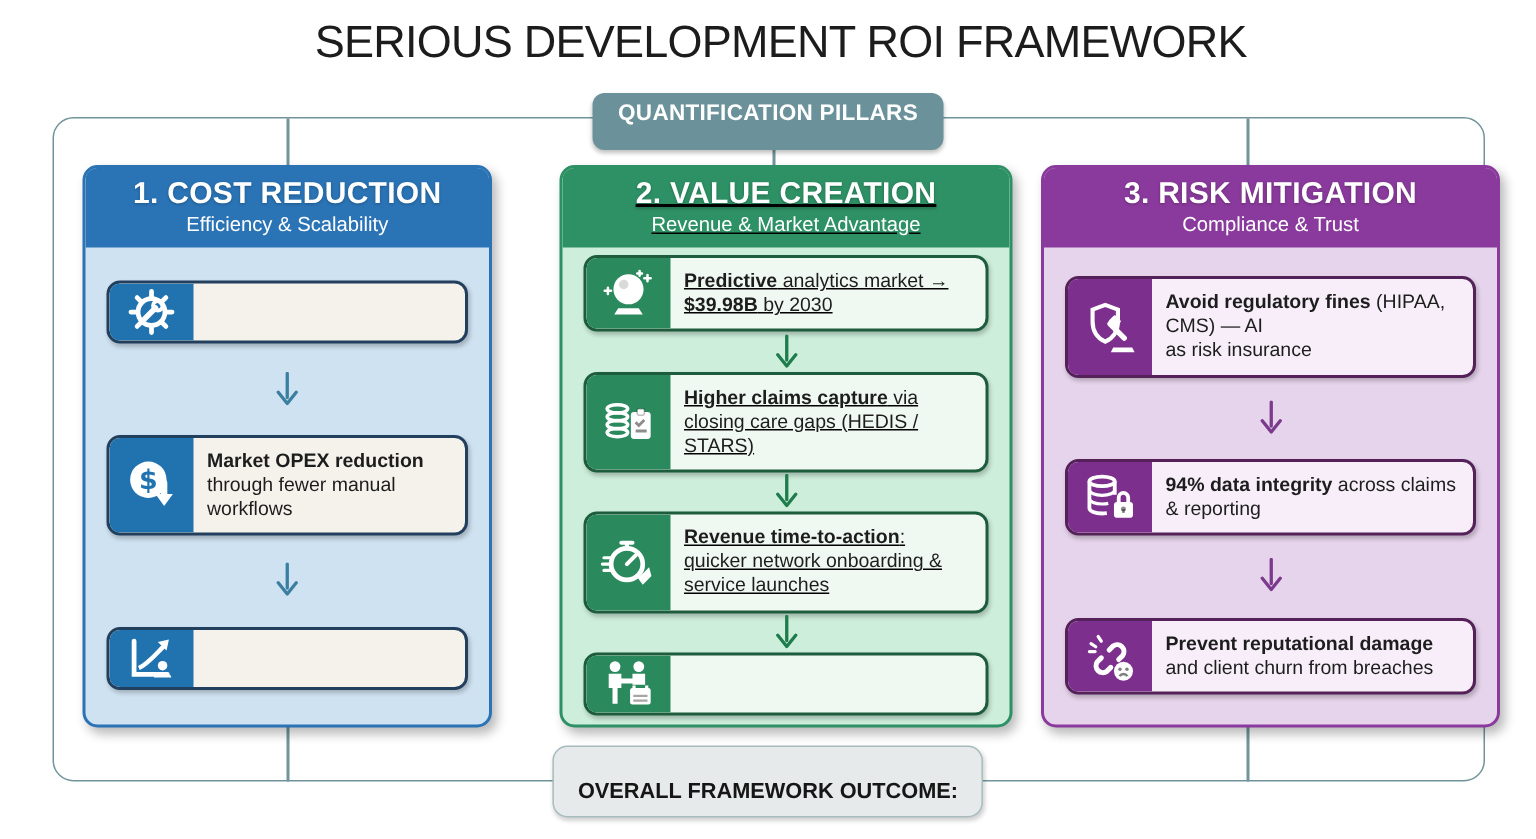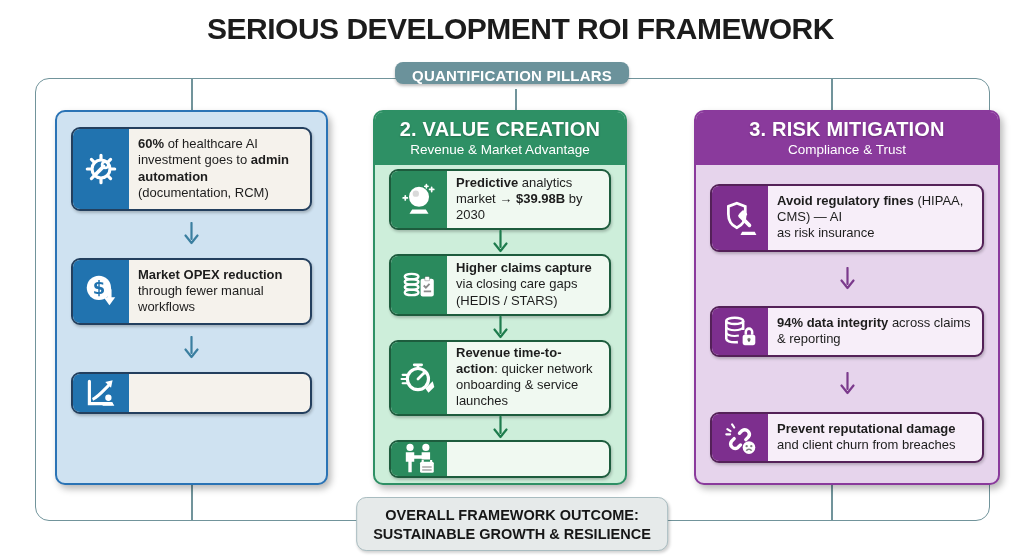--- a/index.html
+++ b/index.html
@@ -1,49 +1,49 @@
 <!DOCTYPE html>
 <html style="--title-color: #1c1c1c; --frame-color: #71949b; --badge-bg: #6b929b; --outcome-bg: #e6eaea; --outcome-border: #a8bcc0;"><head>
 <meta charset="utf-8">
 <style>
   * { box-sizing: border-box; margin: 0; padding: 0; }
   html,body { width: 1024px; height: 559px; background: #fff; font-family: "Liberation Sans", sans-serif; }
   .canvas { position: relative; width: 1024px; height: 559px; background: #fff; overflow: hidden; }
 
   .main-title {
     position: absolute; top: 12px; left: 0; right: 0; text-align: center;
-    font-size: 30px; font-weight: bold; letter-spacing: -0.5px; color: var(--title-color); padding-left: 17px;
+    font-size: 30px; font-weight: normal; letter-spacing: -0.5px; color: var(--title-color); padding-left: 17px;
   }
 
   .frame {
     position: absolute; left: 35px; top: 78px; width: 955px; height: 443px;
     border: 1.5px solid var(--frame-color); border-radius: 14px; z-index: 0;
   }
 
   .badge {
     position: absolute; top: 62px; left: 50%; transform: translateX(-50%);
     background: var(--badge-bg); color: #fff; font-weight: bold; font-size: 15px;
-    letter-spacing: 0.2px; padding: 5px 17px 0; border-radius: 8px; z-index: 5;
+    letter-spacing: 0.2px; padding: 5px 17px 16px; border-radius: 8px; z-index: 5;
     box-shadow: 0 2px 3px rgba(0,0,0,0.25); white-space: nowrap;
   }
 
   .connector { position: absolute; width: 1.5px; background: var(--frame-color); z-index: 1; }
   .conn-top-1 { left: 191px; top: 79px; height: 32px; }
   .conn-top-2 { left: 515px; top: 89px; height: 22px; }
   .conn-top-3 { left: 831px; top: 79px; height: 32px; }
   .conn-bot-1 { left: 191px; top: 483px; height: 38px; }
   .conn-bot-3 { left: 831px; top: 483px; height: 38px; }
 
   .pillar {
     position: absolute; top: 110px; height: 375px; border-radius: 10px; overflow: hidden;
     border: 2px solid var(--p-border); background: var(--p-body); z-index: 2;
     box-shadow: 3px 4px 7px rgba(0,0,0,0.28);
   }
   #pillar-0 { left: 55px;  width: 273px; }
-  #pillar-1 { left: 373px; width: 254px; }
+  #pillar-1 { left: 373px; width: 302px; text-decoration: underline; }
   #pillar-2 { left: 694px; width: 306px; }
 
   .pillar-header { background: var(--p-header); color: #fff; text-align: center; padding: 6px 4px 8px; }
   .pillar-title { font-size: 20px; font-weight: bold; letter-spacing: 0.2px; text-shadow: 0 1px 2px rgba(0,0,0,0.25); }
   .pillar-subtitle { font-size: 13.5px; margin-top: 1px; }
 
   .pillar-body {
     display: flex; flex-direction: column; align-items: center; justify-content: space-evenly;
     height: 321px; padding: 4px 14px 8px;
   }
@@ -55,21 +55,21 @@
   .icon-tile { flex: 0 0 56px; background: var(--p-tile); display: flex; align-items: center; justify-content: center; }
   .icon-tile svg { width: 38px; height: 38px; }
   .card-text { padding: 7px 9px 8px; font-size: 13px; line-height: 1.24; color: #1d1d1d; align-self: center; }
   .card-text b { font-weight: bold; }
 
   .flow-arrow { color: var(--p-arrow); line-height: 0; }
 
   .outcome {
     position: absolute; top: 497px; left: 50%; transform: translateX(-50%);
     background: var(--outcome-bg); border: 1.5px solid var(--outcome-border); border-radius: 10px;
-    padding: 8px 16px 6px; text-align: center; font-size: 14.5px; font-weight: bold;
+    padding: 21px 16px 6px; text-align: center; font-size: 14.5px; font-weight: bold;
     line-height: 1.3; color: #161616; z-index: 5; white-space: nowrap;
     box-shadow: 1px 2px 3px rgba(0,0,0,0.18);
   }
 </style>
 </head>
 <body>
 
 <div class="canvas">
 
   <div class="main-title">SERIOUS DEVELOPMENT ROI FRAMEWORK</div>
@@ -78,33 +78,36 @@
 
   <div class="connector conn-top-1"></div>
   <div class="connector conn-top-2"></div>
   <div class="connector conn-top-3"></div>
   <div class="connector conn-bot-1"></div>
   <div class="connector conn-bot-3"></div>
 
   <div class="badge">QUANTIFICATION PILLARS</div>
 
   <div class="pillar" id="pillar-0" style="--p-header: #2a73b5; --p-body: #cfe2f1; --p-border: #2a73b5; --p-tile: #2173af; --p-cardbg: #f5f2ec; --p-cardborder: #233f5e; --p-arrow: #3b7fa0;">
+    <div class="pillar-header">
+      <div class="pillar-title">1. COST REDUCTION</div>
+      <div class="pillar-subtitle">Efficiency &amp; Scalability</div>
+    </div>
     <div class="pillar-body">
         <div class="card">
           <div class="icon-tile">
             <svg viewBox="0 0 36 36">
               <g fill="none" stroke="#fff" stroke-width="3" stroke-linecap="round">
                 <circle cx="18" cy="18" r="8.5"></circle>
                 <path d="M18 5v4M18 27v4M5 18h4M27 18h4M8.9 8.9l2.8 2.8M24.3 24.3l2.8 2.8M27.1 8.9l-2.8 2.8M11.7 24.3l-2.8 2.8"></path>
               </g>
               <path d="M13.5 22.5l7-7" stroke="#fff" stroke-width="3.5" stroke-linecap="round"></path>
               <circle cx="22" cy="14" r="3" fill="none" stroke="#fff" stroke-width="2.5"></circle>
             </svg>
           </div>
-          <div class="card-text"><b>60%</b><span> of healthcare AI investment goes to </span><b>admin automation</b><span> (documentation, RCM)</span></div>
         </div>
         <div class="flow-arrow"><svg width="15" height="24" viewBox="0 0 15 24">
             <path d="M7.5 1v16M1.5 13.5 7.5 21l6-7.5" fill="none" stroke="currentColor" stroke-width="2.2" stroke-linecap="round" stroke-linejoin="round"></path>
           </svg></div>
         <div class="card">
           <div class="icon-tile">
             <svg viewBox="0 0 36 36">
               <circle cx="16" cy="15" r="11.5" fill="#fff"></circle>
               <text x="16" y="21" font-size="17" font-weight="bold" fill="#2173af" text-anchor="middle" font-family="DejaVu Sans, sans-serif">$</text>
               <path d="M26 17v8" stroke="#fff" stroke-width="4" stroke-linecap="round"></path>
@@ -254,16 +257,15 @@
               <path d="M24 31c1.2-1.8 3.8-1.8 5 0" stroke="rgba(0,0,0,0.5)" stroke-width="1.5" fill="none"></path>
             </svg>
           </div>
           <div class="card-text"><b>Prevent reputational damage</b><span> and client churn from breaches</span></div>
         </div>
       </div>
   </div>
 
   <div class="outcome">
     <div>OVERALL FRAMEWORK OUTCOME:</div>
-    <div>SUSTAINABLE GROWTH &amp; RESILIENCE</div>
   </div>
 
 </div>
 
 </body></html>

